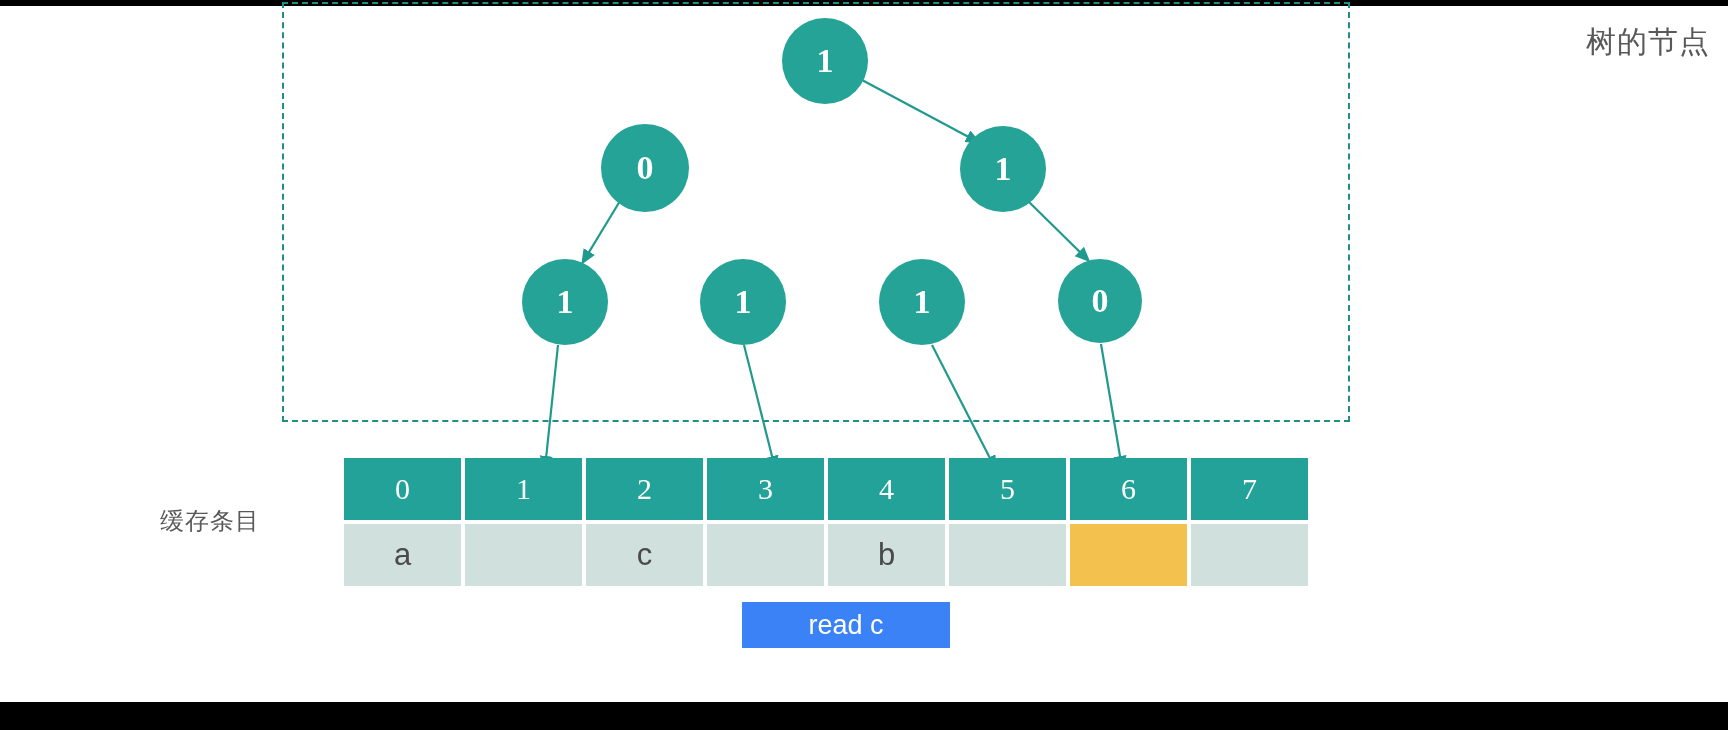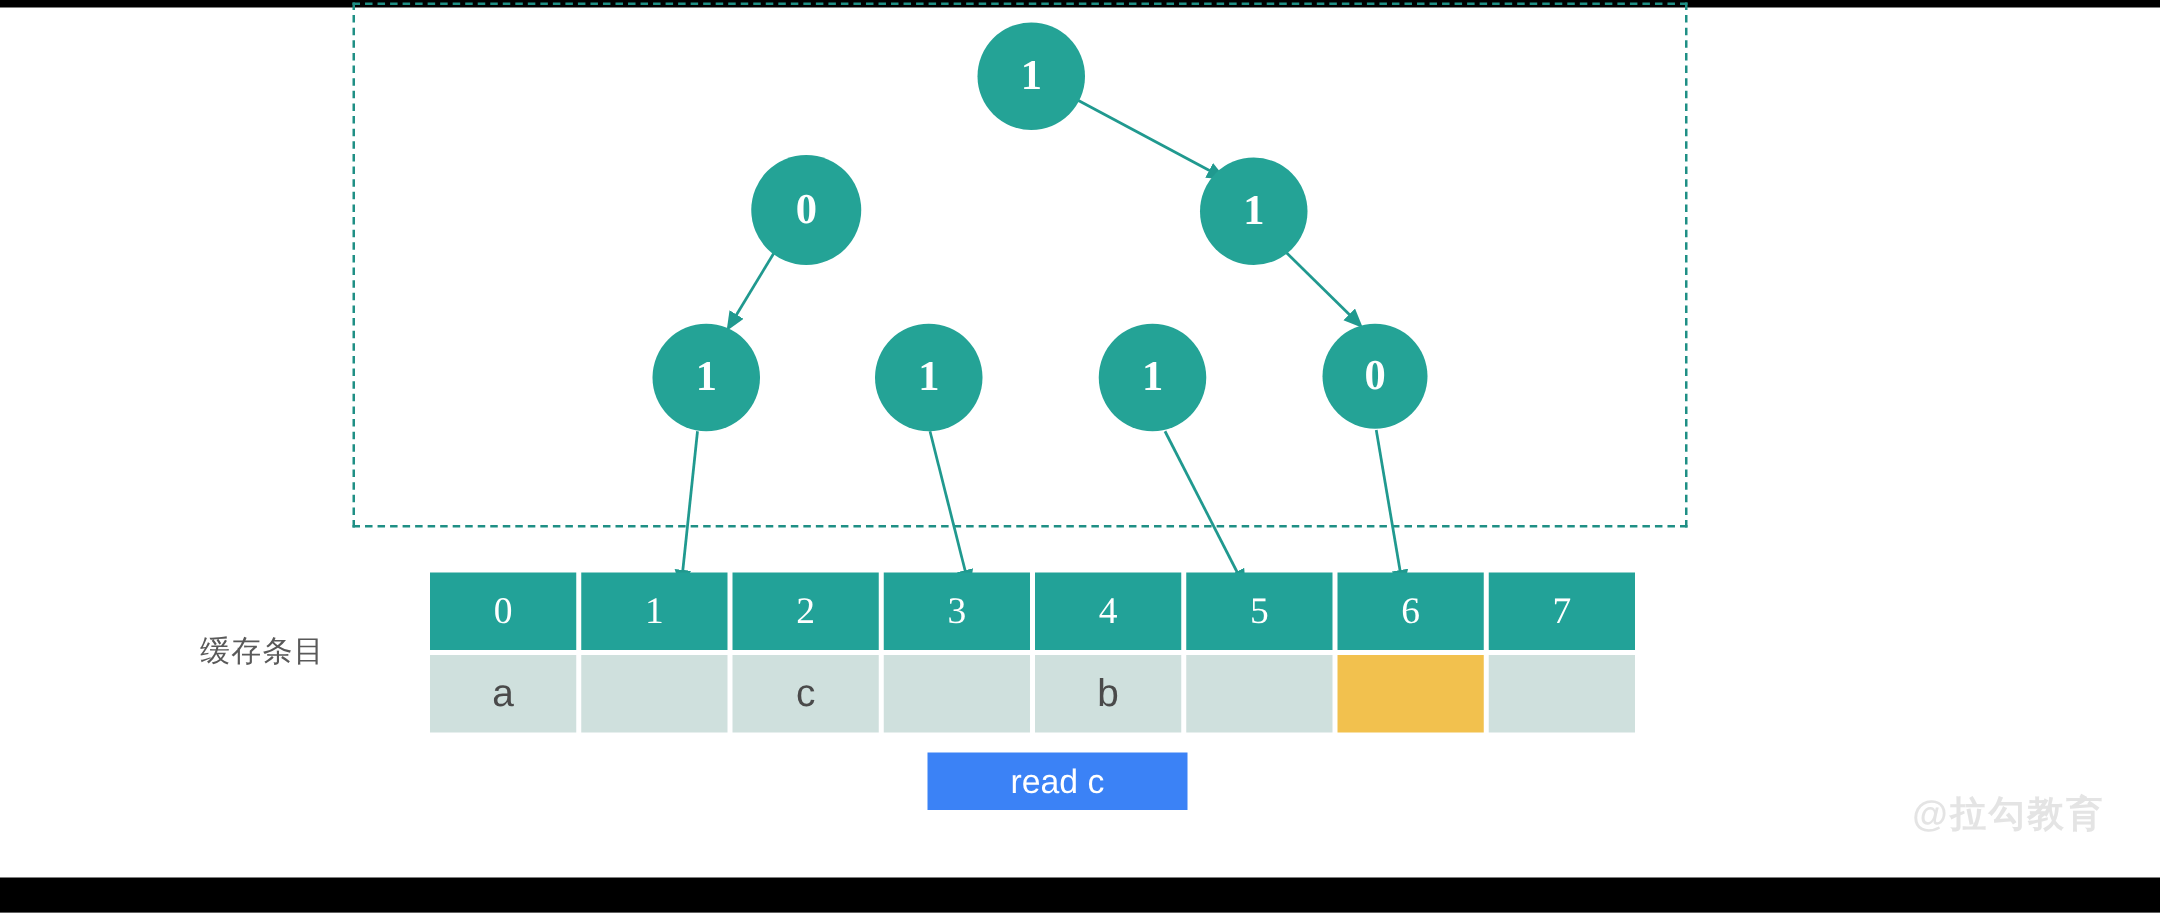--- a/index.html
+++ b/index.html
@@ -120,20 +120,21 @@
 </style>
 </head>
 <body>
 
 <div id="stage">
 
   <div class="bar" id="bar-top"></div>
   <div class="bar" id="bar-bottom"></div>
 
   <div id="tree-region"></div>
+  <div id="tree-region-label">树的节点</div>
 
   <svg id="edges" viewBox="0 0 1728 730" xmlns="http://www.w3.org/2000/svg">
     <defs>
       <marker id="arrowhead" markerWidth="7" markerHeight="7" refX="5.5" refY="3" orient="auto" markerUnits="strokeWidth">
         <path d="M0,0 L7,3 L0,6 z" fill="#20998f"></path>
       </marker>
     </defs>
     <g id="edge-lines" stroke="#20998f" stroke-width="2.2" fill="none" marker-end="url(#arrowhead)">
         <line x1="862" y1="80" x2="978" y2="142"></line>
         <line x1="620" y1="201" x2="583" y2="262"></line>
@@ -191,15 +192,14 @@
         <div class="cell"></div>
         <div class="cell">b</div>
         <div class="cell"></div>
         <div class="cell highlight"></div>
         <div class="cell"></div>
       </div>
   </div>
 
   <div id="read-button">read c</div>
 
-  <div id="watermark">@拉勾教育</div>
 
 </div>
 
 </body></html>

